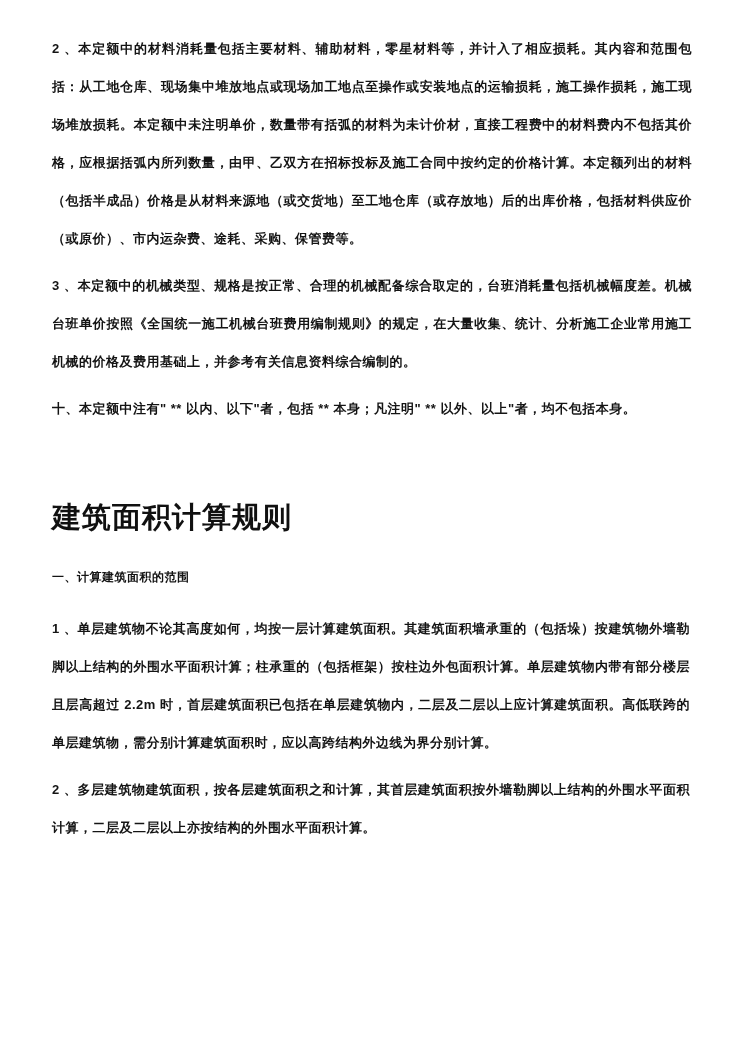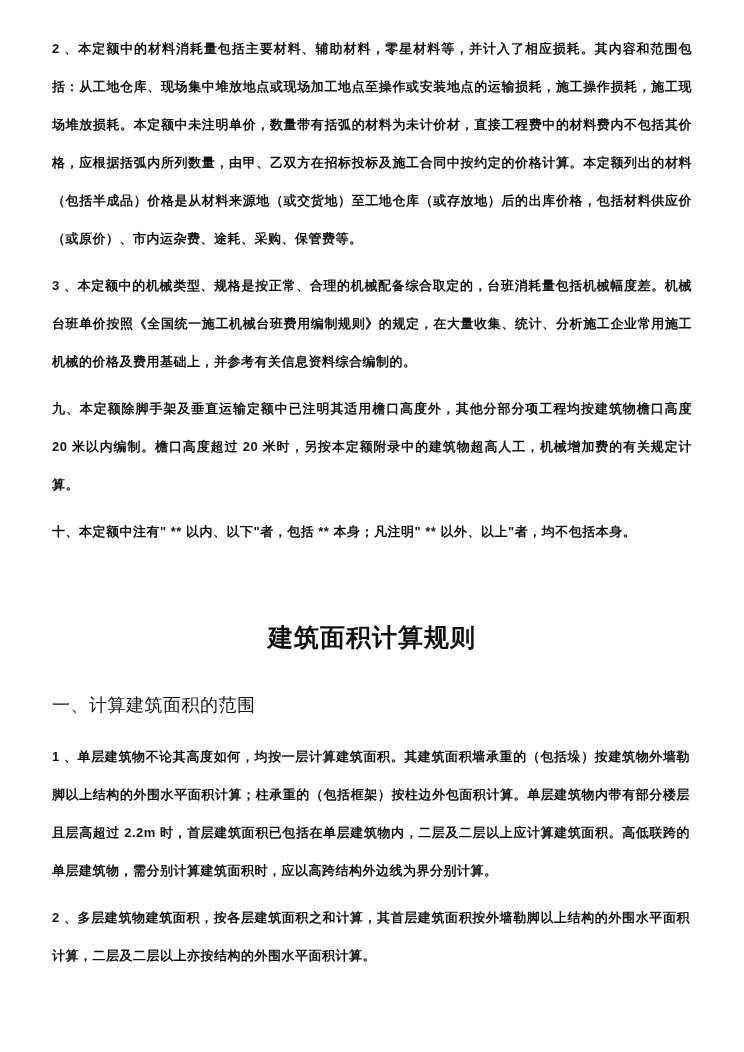--- a/index.html
+++ b/index.html
@@ -23,48 +23,47 @@
   .para {
     font-size: 13px;
     font-weight: bold;
     line-height: 38px;
     text-align: justify;
     text-justify: inter-ideograph;
     margin: 0 0 9px 0;
     letter-spacing: 0.5px;
   }
   .doc-title {
-    font-size: 25px;
+    font-size: 29px;
     font-weight: bold;
-    text-align: center;
-    margin: 70px 0 32px 0;
+    text-align: left;
+    margin: 70px 0 20px 0;
     letter-spacing: 1px;
     color: #101010;
   }
   .section-heading {
-    font-size: 18px;
-    font-weight: normal;
+    font-size: 12px;
+    font-weight: bold;
     line-height: 38px;
     margin: 0 0 14px 0;
     letter-spacing: 0.5px;
   }
   .section-para {
     padding-right: 2px;
   }
 </style>
 </head>
 <body>
 
 <div class="page">
 
   <p class="para">2 、本定额中的材料消耗量包括主要材料、辅助材料，零星材料等，并计入了相应损耗。其内容和范围包括：从工地仓库、现场集中堆放地点或现场加工地点至操作或安装地点的运输损耗，施工操作损耗，施工现场堆放损耗。本定额中未注明单价，数量带有括弧的材料为未计价材，直接工程费中的材料费内不包括其价格，应根据括弧内所列数量，由甲、乙双方在招标投标及施工合同中按约定的价格计算。本定额列出的材料（包括半成品）价格是从材料来源地（或交货地）至工地仓库（或存放地）后的出库价格，包括材料供应价（或原价）、市内运杂费、途耗、采购、保管费等。</p>
 
   <p class="para">3 、本定额中的机械类型、规格是按正常、合理的机械配备综合取定的，台班消耗量包括机械幅度差。机械台班单价按照《全国统一施工机械台班费用编制规则》的规定，在大量收集、统计、分析施工企业常用施工机械的价格及费用基础上，并参考有关信息资料综合编制的。</p>
 
-  <p class="para">九、本定额除脚手架及垂直运输定额中已注明其适用檐口高度外，其他分部分项工程均按建筑物檐口高度 20 米以内编制。檐口高度超过 20 米时，另按本定额附录中的建筑物超高人工，机械增加费的有关规定计算。</p>
 
   <p class="para">十、本定额中注有" ** 以内、以下"者，包括 ** 本身；凡注明" ** 以外、以上"者，均不包括本身。</p>
 
 
   <h1 class="doc-title">建筑面积计算规则</h1>
 
   <h2 class="section-heading">一、计算建筑面积的范围</h2>
 
   <p class="para section-para">1 、单层建筑物不论其高度如何，均按一层计算建筑面积。其建筑面积墙承重的（包括垛）按建筑物外墙勒脚以上结构的外围水平面积计算；柱承重的（包括框架）按柱边外包面积计算。单层建筑物内带有部分楼层且层高超过 2.2m 时，首层建筑面积已包括在单层建筑物内，二层及二层以上应计算建筑面积。高低联跨的单层建筑物，需分别计算建筑面积时，应以高跨结构外边线为界分别计算。</p>
 

